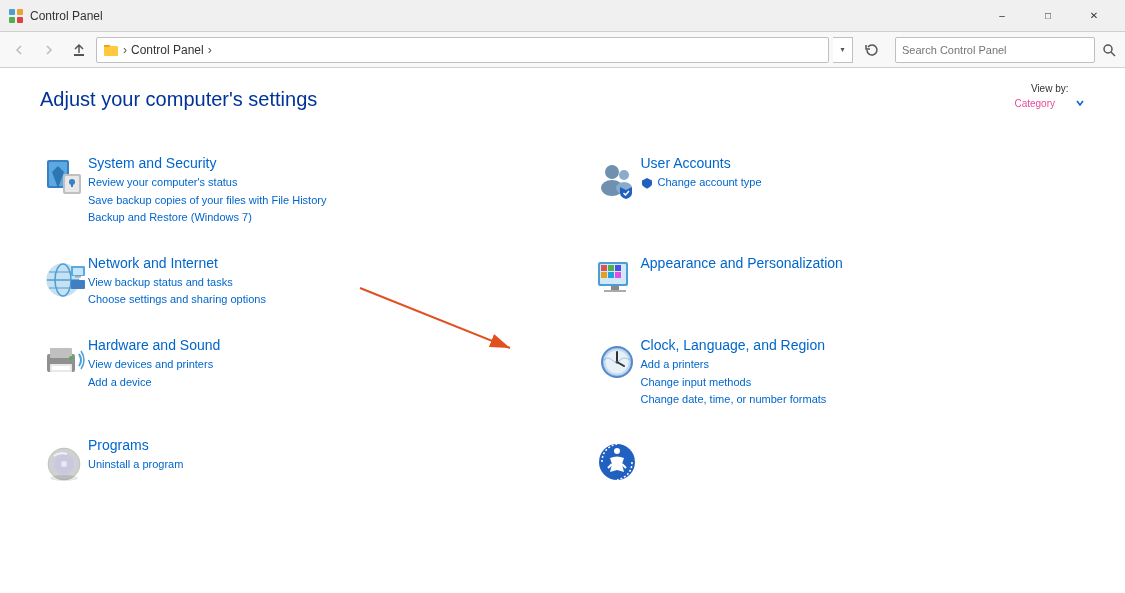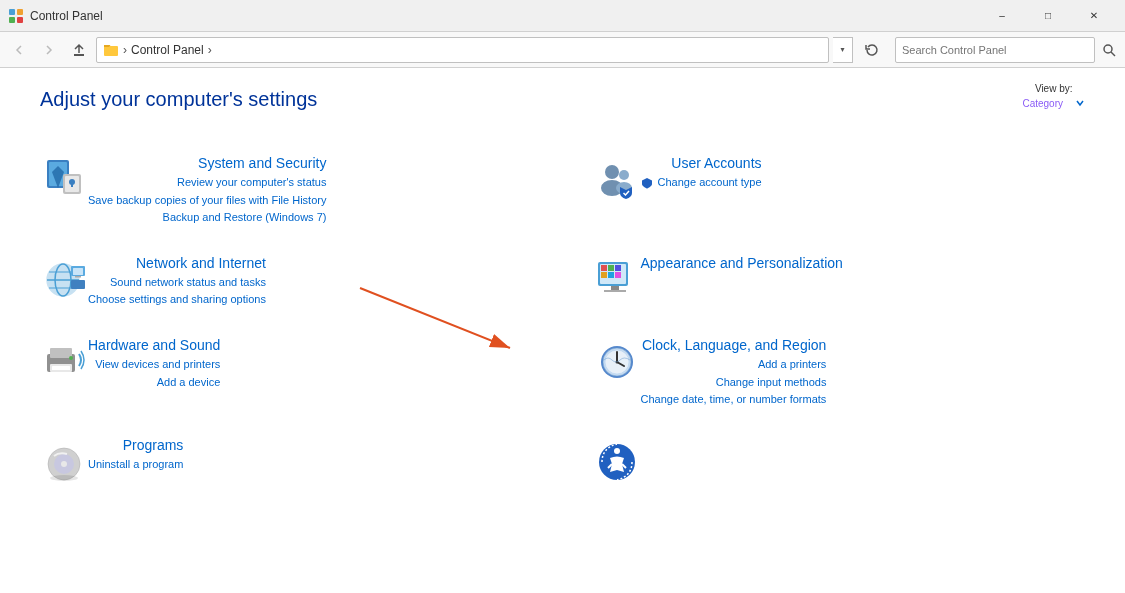--- a/index.html
+++ b/index.html
@@ -124,21 +124,20 @@
       align-items: center;
       justify-content: center;
       color: #555;
     }
 
     
     .main-content {
       padding: 20px 40px;
       height: calc(593px - 32px - 36px);
       overflow: auto;
-      text-align: right;
     }
 
     .page-heading {
       font-size: 20px;
       font-weight: 300;
       color: #003399;
       margin-bottom: 20px;
     }
 
     .view-by {
@@ -146,25 +145,25 @@
       font-size: 10px;
       color: #333;
       display: flex;
       align-items: center;
       gap: 4px;
       margin-top: -28px;
       flex-direction: column;
     }
     .view-by-label { color: #333; }
     .view-by-value {
-      color: #8b5cf6;
-      cursor: pointer;
-      display: flex;
-      align-items: center;
-      gap: 12px;
+      color: #ec4899;
+      cursor: pointer;
+      display: flex;
+      align-items: center;
+      gap: 20px;
     }
 
     .categories-grid {
       display: grid;
       grid-template-columns: 1fr 1fr;
       gap: 16px 60px;
       margin-top: 10px;
     }
 
     .category-item {
@@ -350,21 +349,21 @@
           <line x1="8" y1="32" x2="36" y2="32" stroke="#4a9fd5" stroke-width="1"></line>
 
           <rect x="30" y="10" width="14" height="10" rx="1" fill="#5aaae0"></rect>
           <rect x="32" y="12" width="10" height="7" rx="0.5" fill="#c8e4f8"></rect>
           <rect x="34" y="20" width="6" height="1.5" fill="#aaa"></rect>
           <rect x="36" y="22" width="14" height="9" rx="1" fill="#4080c0" style="transform: translate(-6px, 2px)"></rect>
         </svg>
       </div>
       <div class="category-text">
         <h3>Network and Internet</h3>
-        <span class="category-link">Sound network status and tasks</span>
+        <span class="category-link">View backup status and tasks</span>
         <span class="category-link">Choose settings and sharing options</span>
       </div>
     </div>
 
     <div class="category-item">
       <div class="category-icon">
         <svg width="46" height="46" viewBox="0 0 46 46">
 
           <rect x="4" y="6" width="30" height="24" rx="2" fill="#4a9fd5"></rect>
           <rect x="6" y="8" width="26" height="20" rx="1" fill="#d0e8f8"></rect>

